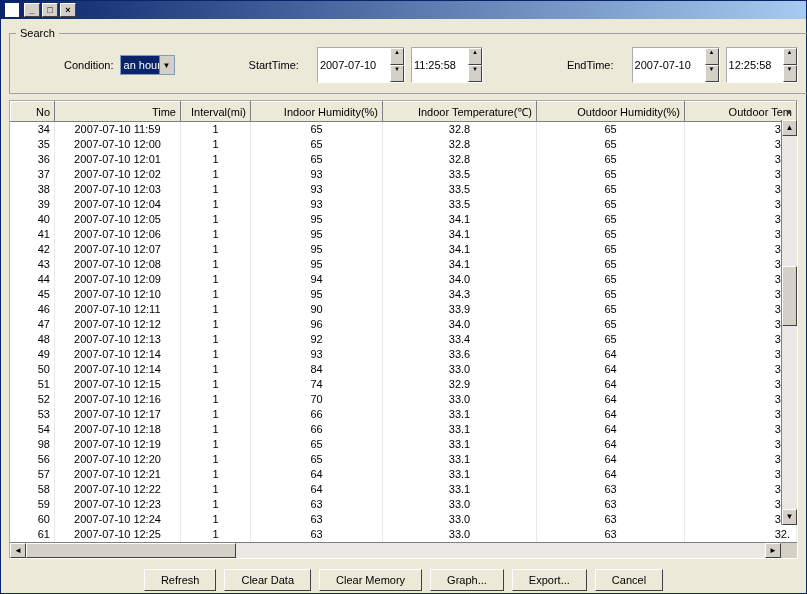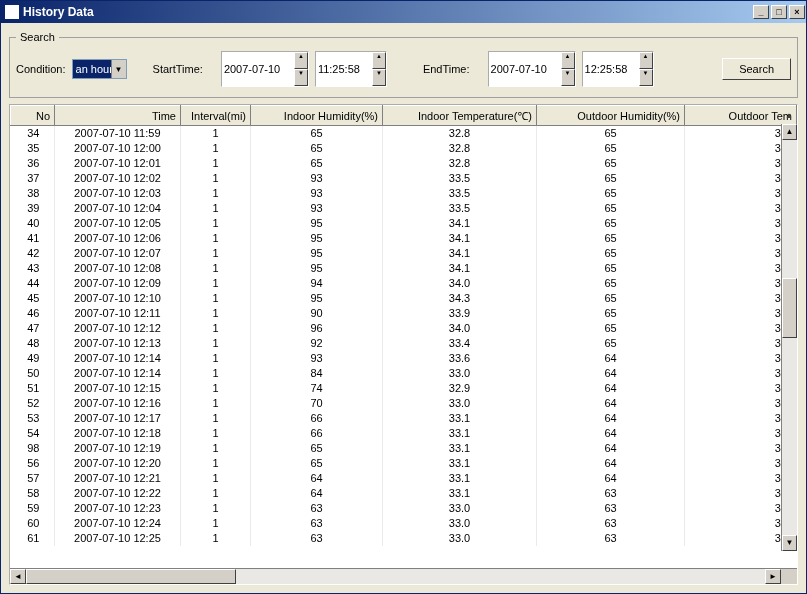--- a/index.html
+++ b/index.html
@@ -64,21 +64,21 @@
   }
   fieldset.search-group legend {
     padding: 0 4px;
     font-size: 11px;
   }
   .search-row {
     display: flex;
     align-items: center;
     gap: 6px;
   }
-  .search-row label { white-space: nowrap; }
+  .search-row label { white-space: nowrap; margin-left: 48px; }
   .combo {
     background: #0a246a;
     color: #fff;
     border: 1px solid #7f9db9;
     height: 20px;
     width: 55px;
     font-size: 11px;
     display: inline-flex;
     align-items: center;
     padding-left: 3px;
@@ -179,21 +179,21 @@
     color: #404040;
   }
   table.data td {
     padding: 0 4px;
     border-right: 1px solid #eaeaea;
     text-align: center;
     height: 15px;
     white-space: nowrap;
     overflow: hidden;
   }
-  table.data td.num-left { text-align: center; padding-left: 6px; }
+  table.data td.num-left { text-align: right; padding-left: 6px; }
   table.data td.right { text-align: right; padding-right: 6px; }
   .vscroll {
     position: absolute;
     right: 0; top: 19px; bottom: 17px;
     width: 16px;
     background: #d4d0c8;
     border-left: 1px solid #808080;
     display: flex;
     flex-direction: column;
   }
@@ -261,21 +261,20 @@
   .col-it { width: 154px; }
   .col-oh { width: 148px; }
   .col-ot { width: auto; }
 </style>
 </head>
 <body>
 
 <div class="window">
   <div class="titlebar">
     <div class="app-icon"></div>
-    <div class="title-text">History Data</div>
     <div class="win-controls">
       <div class="win-btn">_</div>
       <div class="win-btn">□</div>
       <div class="win-btn">×</div>
     </div>
   </div>
 
   <div class="content">
     <fieldset class="search-group">
       <legend>Search</legend>
@@ -613,14 +612,22 @@
       <div class="hscroll">
         <div class="sb-btn">◄</div>
         <div class="track">
           <div class="thumb"></div>
         </div>
         <div class="sb-btn">►</div>
         <div class="corner"></div>
       </div>
     </div>
 
+    <div class="button-row">
+      <button class="std">Refresh</button>
+      <button class="std">Clear Data</button>
+      <button class="std">Clear Memory</button>
+      <button class="std">Graph...</button>
+      <button class="std">Export...</button>
+      <button class="std">Cancel</button>
+    </div>
   </div>
 </div>
 
 </body></html>

